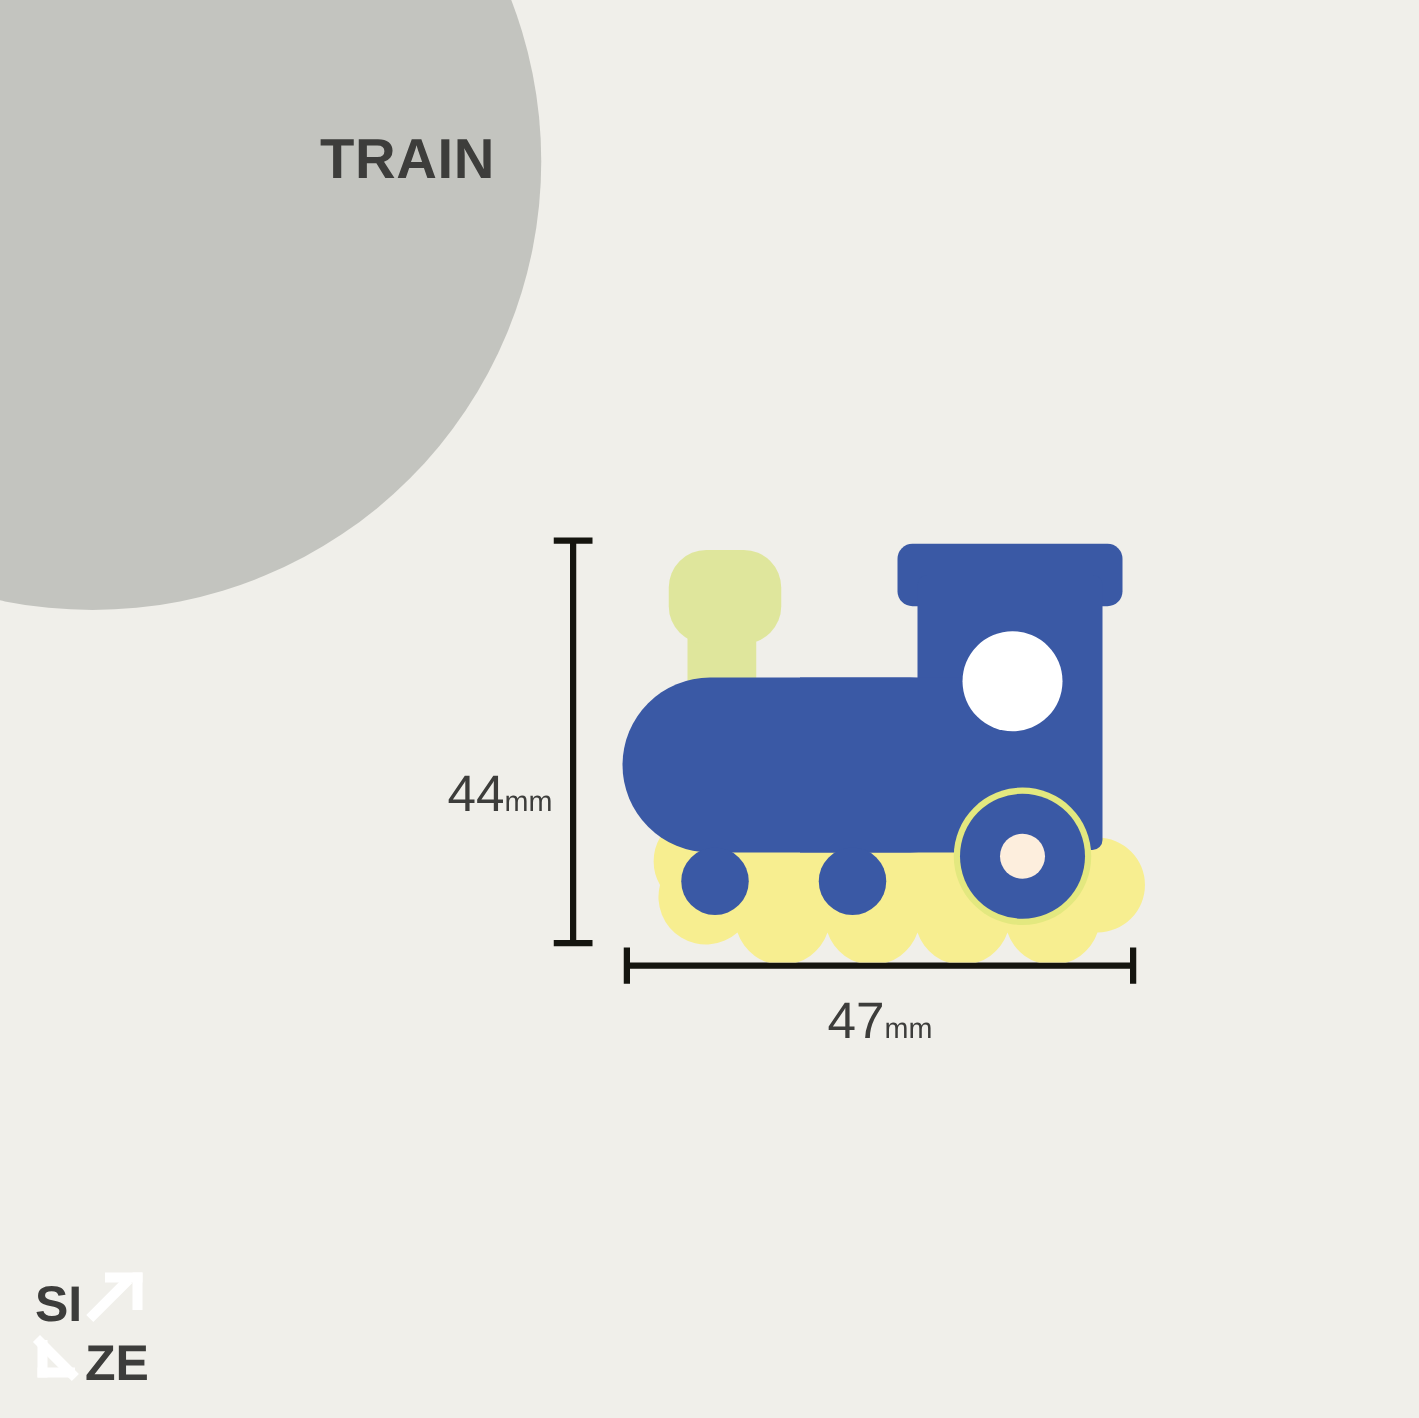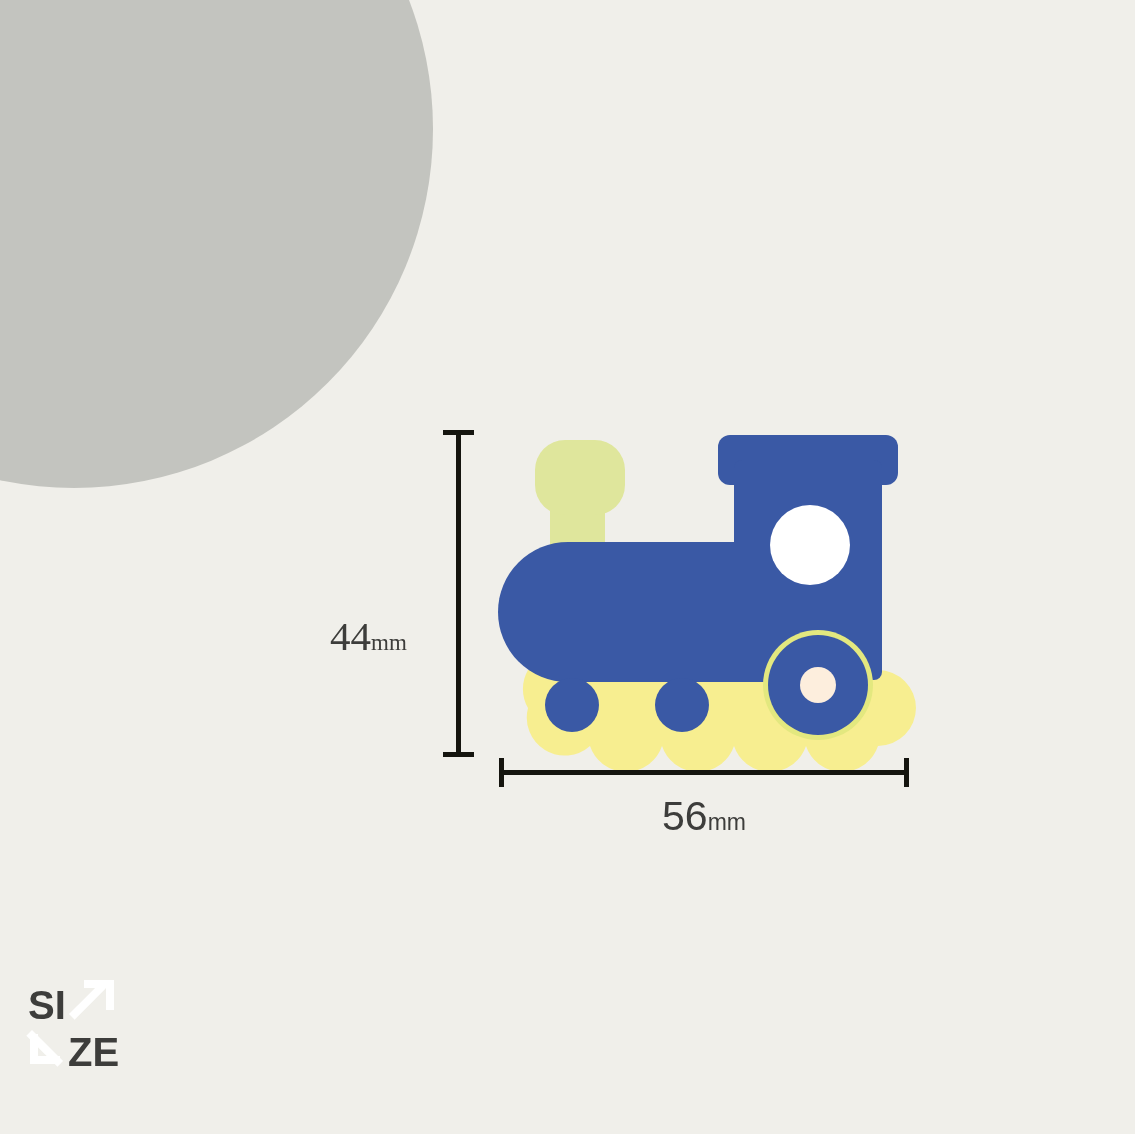--- a/index.html
+++ b/index.html
@@ -55,26 +55,25 @@
     width: 31px; height: 5px;
   }
   #vdim-cap-bottom {
     left: 443px; top: 752px;
     width: 31px; height: 5px;
   }
   #vdim-label {
     position: absolute;
     left: 330px; top: 612px;
     width: 112px;
-    text-align: left;
+    text-align: right;
     color: #3d3d3b;
     font-size: 41px;
     font-weight: 300;
     white-space: nowrap;
-    font-family: Liberation Serif, serif;
   }
   #vdim-label .unit { font-size: 23px; }
 
   #hdim-shaft {
     left: 500px; top: 770px;
     width: 408px; height: 5px;
   }
   #hdim-cap-left {
     left: 499px; top: 758px;
     width: 5px; height: 29px;
@@ -95,44 +94,45 @@
   }
   #hdim-label .unit { font-size: 23px; }
 
   
   #train { position: absolute; left: 490px; top: 420px; width: 440px; height: 350px; }
   #train svg { display: block; }
 
   
   #logo {
     position: absolute;
-    left: 22px; top: 972px;
+    left: 22px; top: 1010px;
     width: 100px; height: 100px;
   }
   #logo svg { display: block; }
 </style>
 </head>
 <body>
 
 <div id="page">
 
   <div id="bg-circle"></div>
 
   <div id="title">
+    <span class="line">TRAIN</span>
   </div>
 
   <div class="dim-line" id="vdim-shaft"></div>
   <div class="dim-line" id="vdim-cap-top"></div>
   <div class="dim-line" id="vdim-cap-bottom"></div>
   <div id="vdim-label"><span>44</span><span class="unit">mm</span></div>
 
   <div class="dim-line" id="hdim-shaft"></div>
   <div class="dim-line" id="hdim-cap-left"></div>
   <div class="dim-line" id="hdim-cap-right"></div>
-  <div id="hdim-label"><span>56</span><span class="unit">mm</span></div>
+  <div id="hdim-label"><span>47</span><span class="unit">mm</span></div>
 
   <div id="train">
     <svg width="440" height="350" viewBox="0 0 440 350" xmlns="http://www.w3.org/2000/svg">
 
       <g>
         <rect x="60" y="60" width="55" height="135" rx="10" fill="#dfe69c"></rect>
         <rect x="45" y="20" width="90" height="75" rx="30" fill="#dfe69c"></rect>
       </g>
 
       <g>

